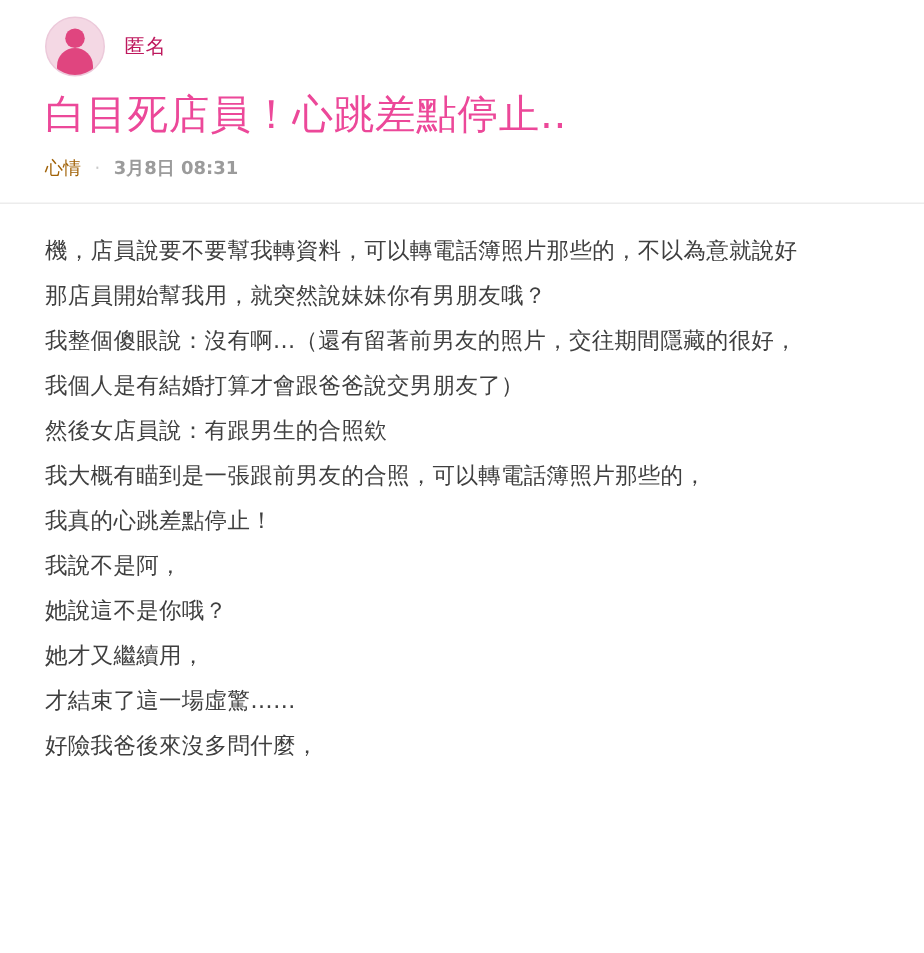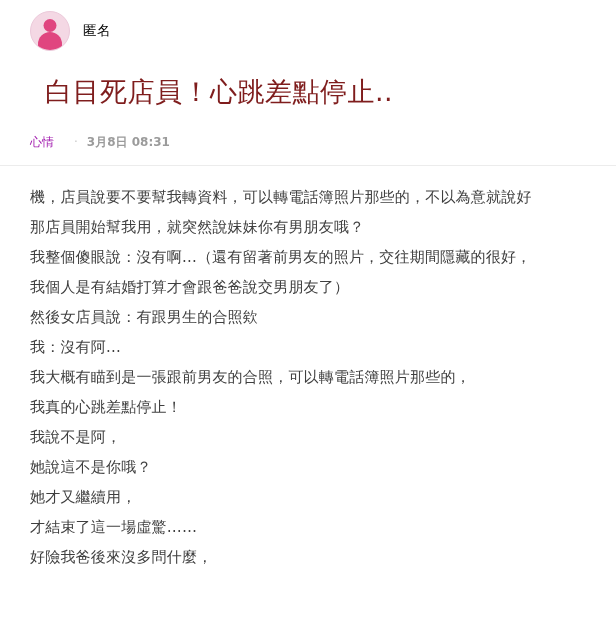--- a/index.html
+++ b/index.html
@@ -55,44 +55,44 @@
     height: 18px;
     border-radius: 12px 12px 0 0;
     background: #e0457f;
     left: 50%;
     bottom: 0;
     transform: translateX(-50%);
   }
   .author-name {
     margin-left: 13px;
     font-size: 13.5px;
-    color: #000000;
+    color: #be185d;
     letter-spacing: 0.5px;
   }
   
   .title {
     padding: 12px 30px 0 30px;
     font-size: 27px;
     line-height: 1.25;
-    color: #7f1d1d;
+    color: #ec4899;
     font-weight: normal;
     letter-spacing: 0.5px;
-    margin: 15px;
+    margin: 0;
   }
   
   .meta-row {
     padding: 10px 30px 0 30px;
     font-size: 12px;
     color: #9b9b9b;
     display: flex;
     align-items: center;
   }
   .meta-cat {
-    color: #a21caf;
-    margin-right: 20px;
+    color: #a16207;
+    margin-right: 9px;
   }
   .meta-sep {
     color: #c9c9c9;
     margin-right: 9px;
   }
   .meta-date {
     color: #9b9b9b;
     font-weight: bold;
   }
   
@@ -149,21 +149,20 @@
   </div>
 
   <div class="divider"></div>
 
   <div class="body-text">
     <p>機，店員說要不要幫我轉資料，可以轉電話簿照片那些的，不以為意就說好</p>
     <p>那店員開始幫我用，就突然說妹妹你有男朋友哦？</p>
     <p>我整個傻眼說：沒有啊...（還有留著前男友的照片，交往期間隱藏的很好，</p>
     <p>我個人是有結婚打算才會跟爸爸說交男朋友了）</p>
     <p>然後女店員說：有跟男生的合照欸</p>
-    <p>我：沒有阿...</p>
     <p>我大概有瞄到是一張跟前男友的合照，可以轉電話簿照片那些的，</p>
     <p>我真的心跳差點停止！</p>
     <p>我說不是阿，</p>
     <p>她說這不是你哦？</p>
     <p>她才又繼續用，</p>
     <p>才結束了這一場虛驚……</p>
     <p>好險我爸後來沒多問什麼，</p>
     <p class="blank"></p>
 
   </div>

